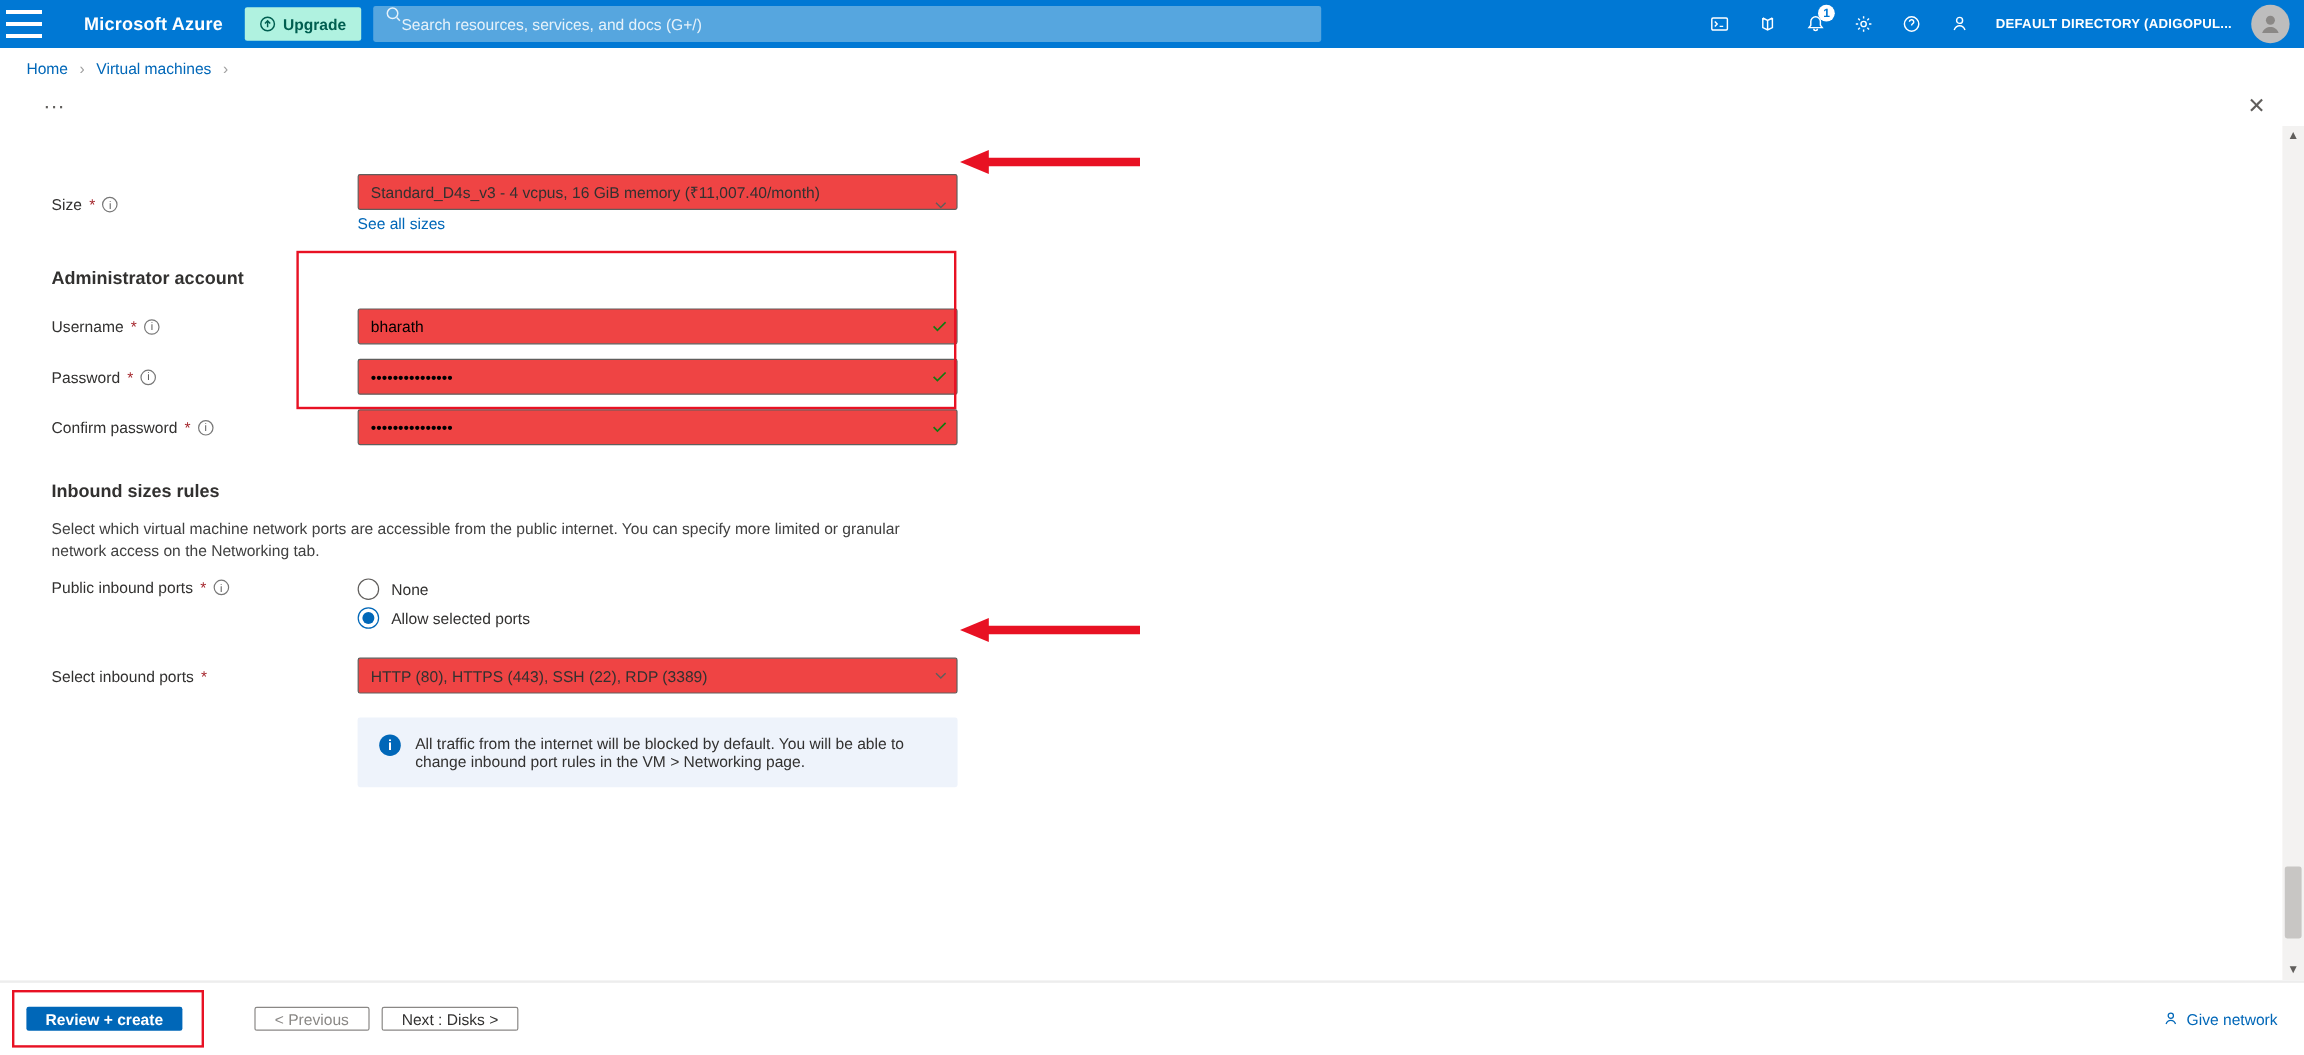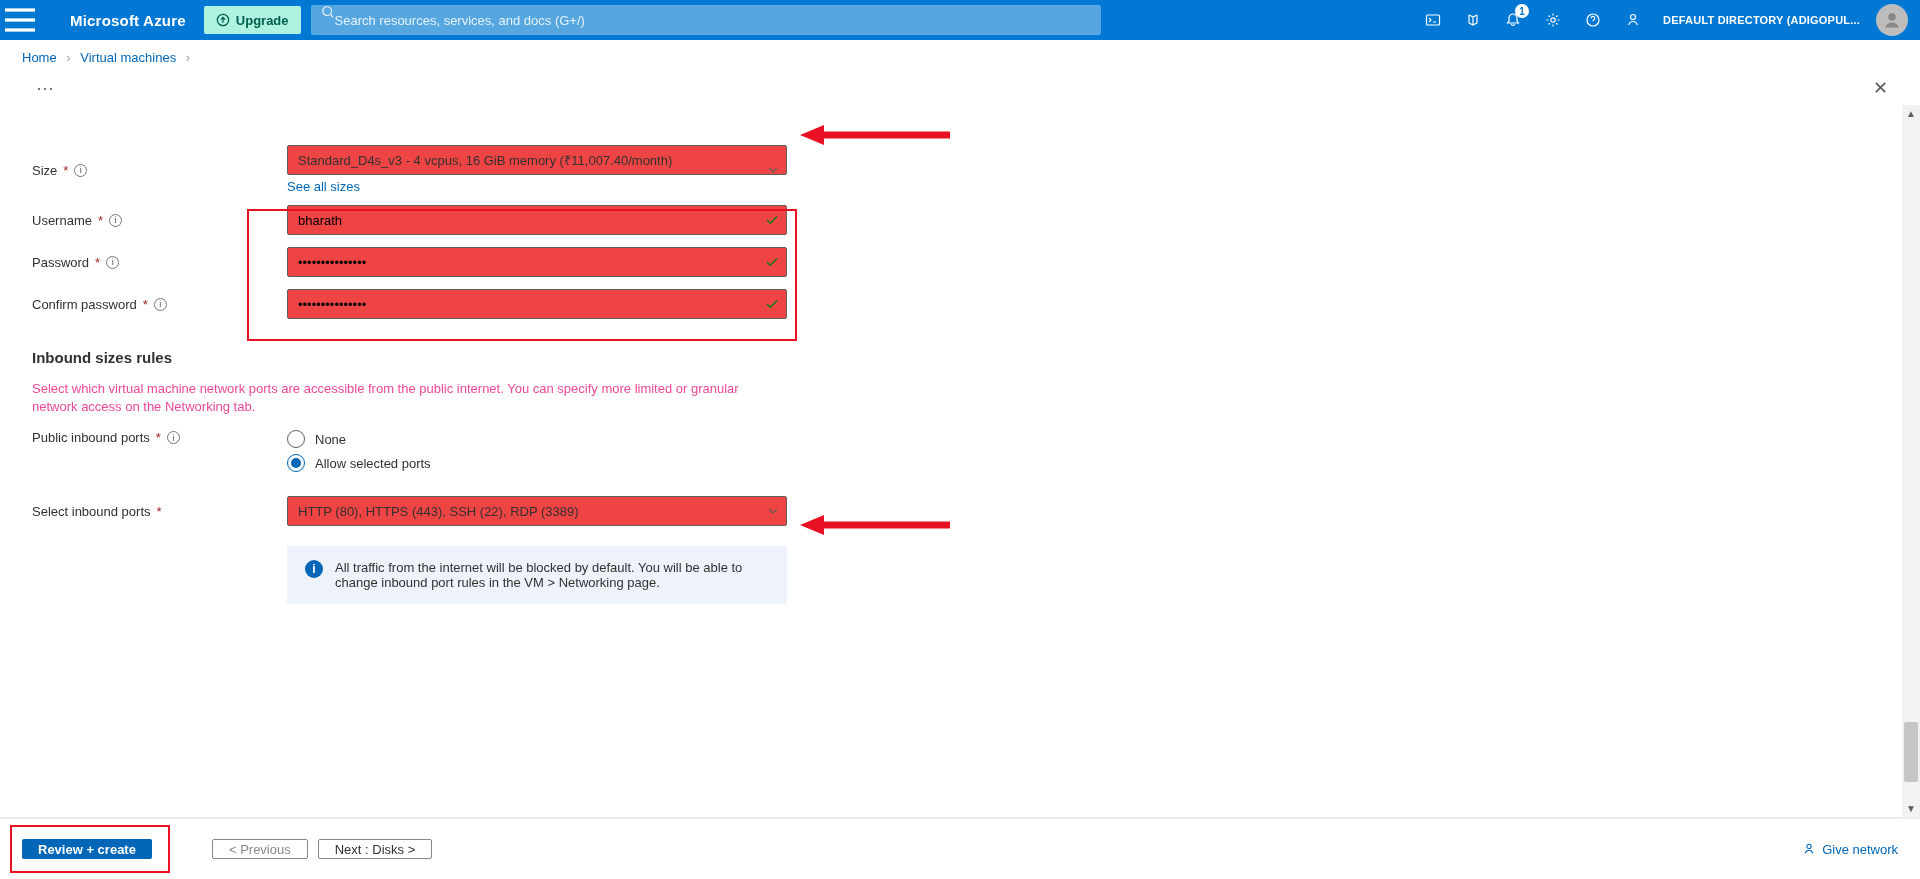--- a/index.html
+++ b/index.html
@@ -27,36 +27,36 @@
   .crumbs { font-size:13px; }
   .crumbs a { color:#0067b8; text-decoration:none; }
   .crumb-sep { color:#a0a0a0; padding:0 6px; }
   .page-title-row { display:flex; align-items:center; margin-top:6px; }
   .page-title { font-size:26px; font-weight:600; }
   .dots { margin-left:14px; color:#605e5c; font-size:18px; cursor:pointer;}
   .close-x { margin-left:auto; font-size:18px; color:#605e5c; cursor:pointer; padding:6px 10px;}
 
   
   .body-wrap { flex:1; display:flex; overflow:hidden; }
-  .form-area { flex:1; overflow-y:auto; padding:40px 22px 20px 32px; position:relative;}
+  .form-area { flex:1; overflow-y:auto; padding:40px 22px 20px 43px; position:relative;}
   .vscroll { width:18px; background:#f3f2f1; display:flex; flex-direction:column; justify-content:space-between; align-items:center; }
   .vscroll .arrow{font-size:10px; color:#605e5c; padding:3px 0;}
   .vscroll .thumb{ width:14px; flex:0 0 60px; background:#c8c6c4; border-radius:2px; margin-top:auto; margin-bottom:18px;}
 
   .row { display:flex; align-items:center; min-height:34px; margin-bottom:8px;}
   .label-col { width:255px; font-size:13px; display:flex; align-items:center; gap:6px;}
   .req { color:#a4262c; }
   .info-i { width:13px; height:13px; border:1px solid #777; border-radius:50%; display:inline-flex; align-items:center; justify-content:center; font-size:9px; color:#555; cursor:help;}
 
   .field-col { width:500px; position:relative; }
   .dd, .txt { width:100%; height:30px; border:1px solid #605e5c; border-radius:2px; font-size:13px; padding:0 28px 0 10px; background:#ef4444;}
   .dd { display:flex; align-items:center; cursor:pointer;}
   .below-link { font-size:13px; color:#0067b8; text-decoration:none; margin-top:4px; display:inline-block;}
   .section-h { font-size:15px; font-weight:600; margin:28px 0 14px;}
-  .section-desc { font-size:13px; color:#ec4899; max-width:730px; line-height:1.4; margin-bottom:14px;}
+  .section-desc { font-size:13px; color:#404040; max-width:730px; line-height:1.4; margin-bottom:14px;}
 
   .input-wrap { position:relative; }
   .valid-check { position:absolute; right:8px; top:50%; transform:translateY(-50%); color:#107c10; }
 
   .radio-row { display:flex; align-items:center; gap:10px; font-size:13px; margin-bottom:6px; cursor:pointer;}
   .radio { width:18px; height:18px; border:1px solid #605e5c; border-radius:50%; display:flex; align-items:center; justify-content:center;}
   .radio.selected { border:1px solid #0067b8;}
   .radio.selected::after{content:""; width:10px; height:10px; border-radius:50%; background:#0067b8;}
 
   .info-box { background:#eef3fb; border-radius:2px; padding:14px 18px; display:flex; gap:12px; font-size:13px; max-width:500px; margin-left:255px; margin-top:18px;}
@@ -175,20 +175,21 @@
         <div class="dd">
           <span>Standard_D4s_v3 - 4 vcpus, 16 GiB memory (₹11,007.40/month)</span>
           <svg class="chev" width="12" height="12" viewBox="0 0 12 12">
               <path d="M2 4l4 4 4-4" fill="none" stroke="#605e5c" stroke-width="1.2"></path>
             </svg>
         </div>
         <a href="#" class="below-link">See all sizes</a>
       </div>
     </div>
 
+    <div class="section-h">Administrator account</div>
 
     <div class="row">
       <div class="label-col">
         <span>Username</span>
         <span class="req">*</span>
         <span class="info-i">i</span>
       </div>
       <div class="field-col input-wrap">
         <input class="txt" value="bharath" style="">
         <svg class="valid-check" width="14" height="14" viewBox="0 0 14 14">

